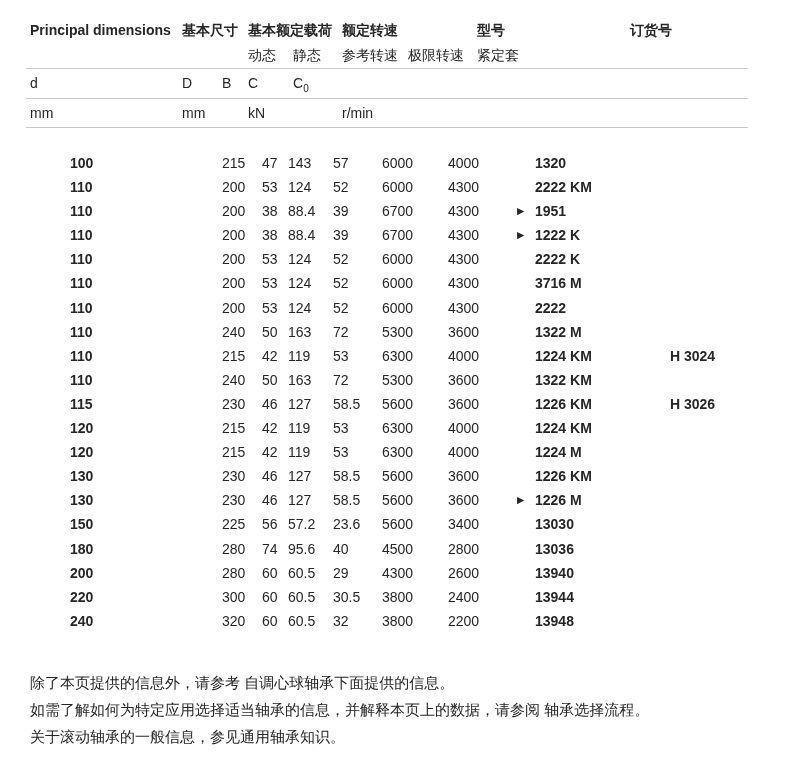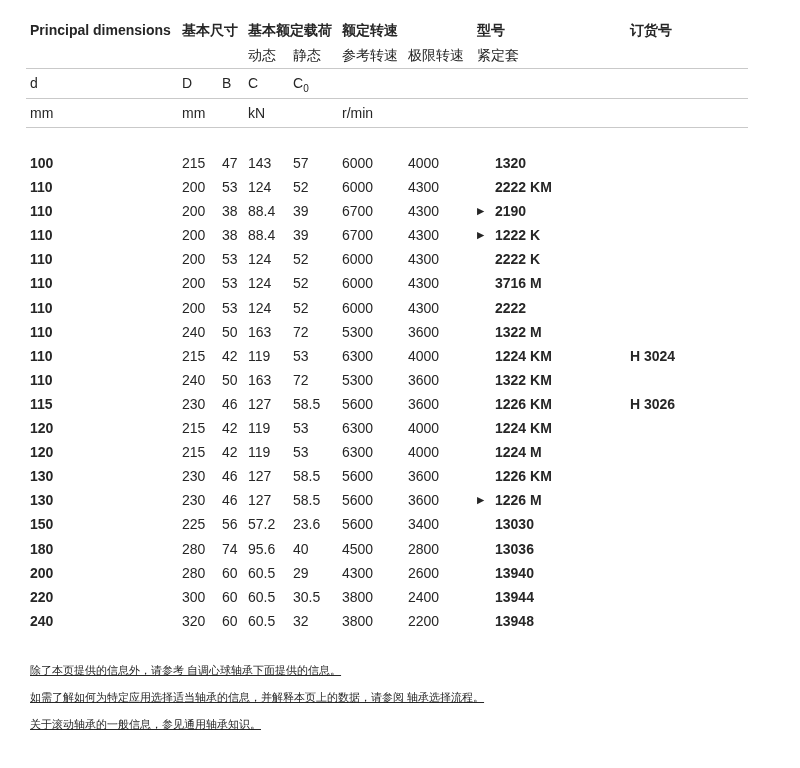--- a/index.html
+++ b/index.html
@@ -12,24 +12,24 @@
   .grid-row{display:grid;grid-template-columns:152px 40px 26px 45px 49px 66px 69px 18px 135px 118px;}
   .cell{white-space:nowrap;overflow:visible;}
   .sp2{grid-column:span 2;}
   .sp3{grid-column:span 3;}
   .bold{font-weight:bold;}
   .right{padding-right:2px;}
   .hA,.hB{height:25px;line-height:25px;}
   .hC,.hD{height:28.5px;line-height:28.5px;}
   .rule{height:1px;background:var(--rule);width:722px;margin-left:-4px;}
   .tbody{margin-top:23px;}
-  .row{height:24.1px;line-height:24.1px;}
+  .row{height:24.1px;line-height:24.1px;margin-left:40px;}
   .c-arrow{font-size:9.5px;}
   sub{font-size:10px;line-height:0;}
-  .footer{margin-top:24px;font-size:11px;line-height:27px;text-decoration:underline;}
+  .footer{margin-top:36px;font-size:15px;line-height:27px;}
   .footer p{margin:0;}
 </style>
 </head>
 <body>
 
 <div class="page">
 
   <div>
 
     <div class="grid-row hA bold">
@@ -100,21 +100,21 @@
 
   <div class="grid-row row">
     <div class="cell bold">110</div>
     <div class="cell">200</div>
     <div class="cell">38</div>
     <div class="cell">88.4</div>
     <div class="cell">39</div>
     <div class="cell">6700</div>
     <div class="cell">4300</div>
     <div class="cell c-arrow">▶</div>
-    <div class="cell bold">2190</div>
+    <div class="cell bold">1951</div>
     <div class="cell bold"></div>
   </div>
 
   <div class="grid-row row">
     <div class="cell bold">110</div>
     <div class="cell">200</div>
     <div class="cell">38</div>
     <div class="cell">88.4</div>
     <div class="cell">39</div>
     <div class="cell">6700</div>

